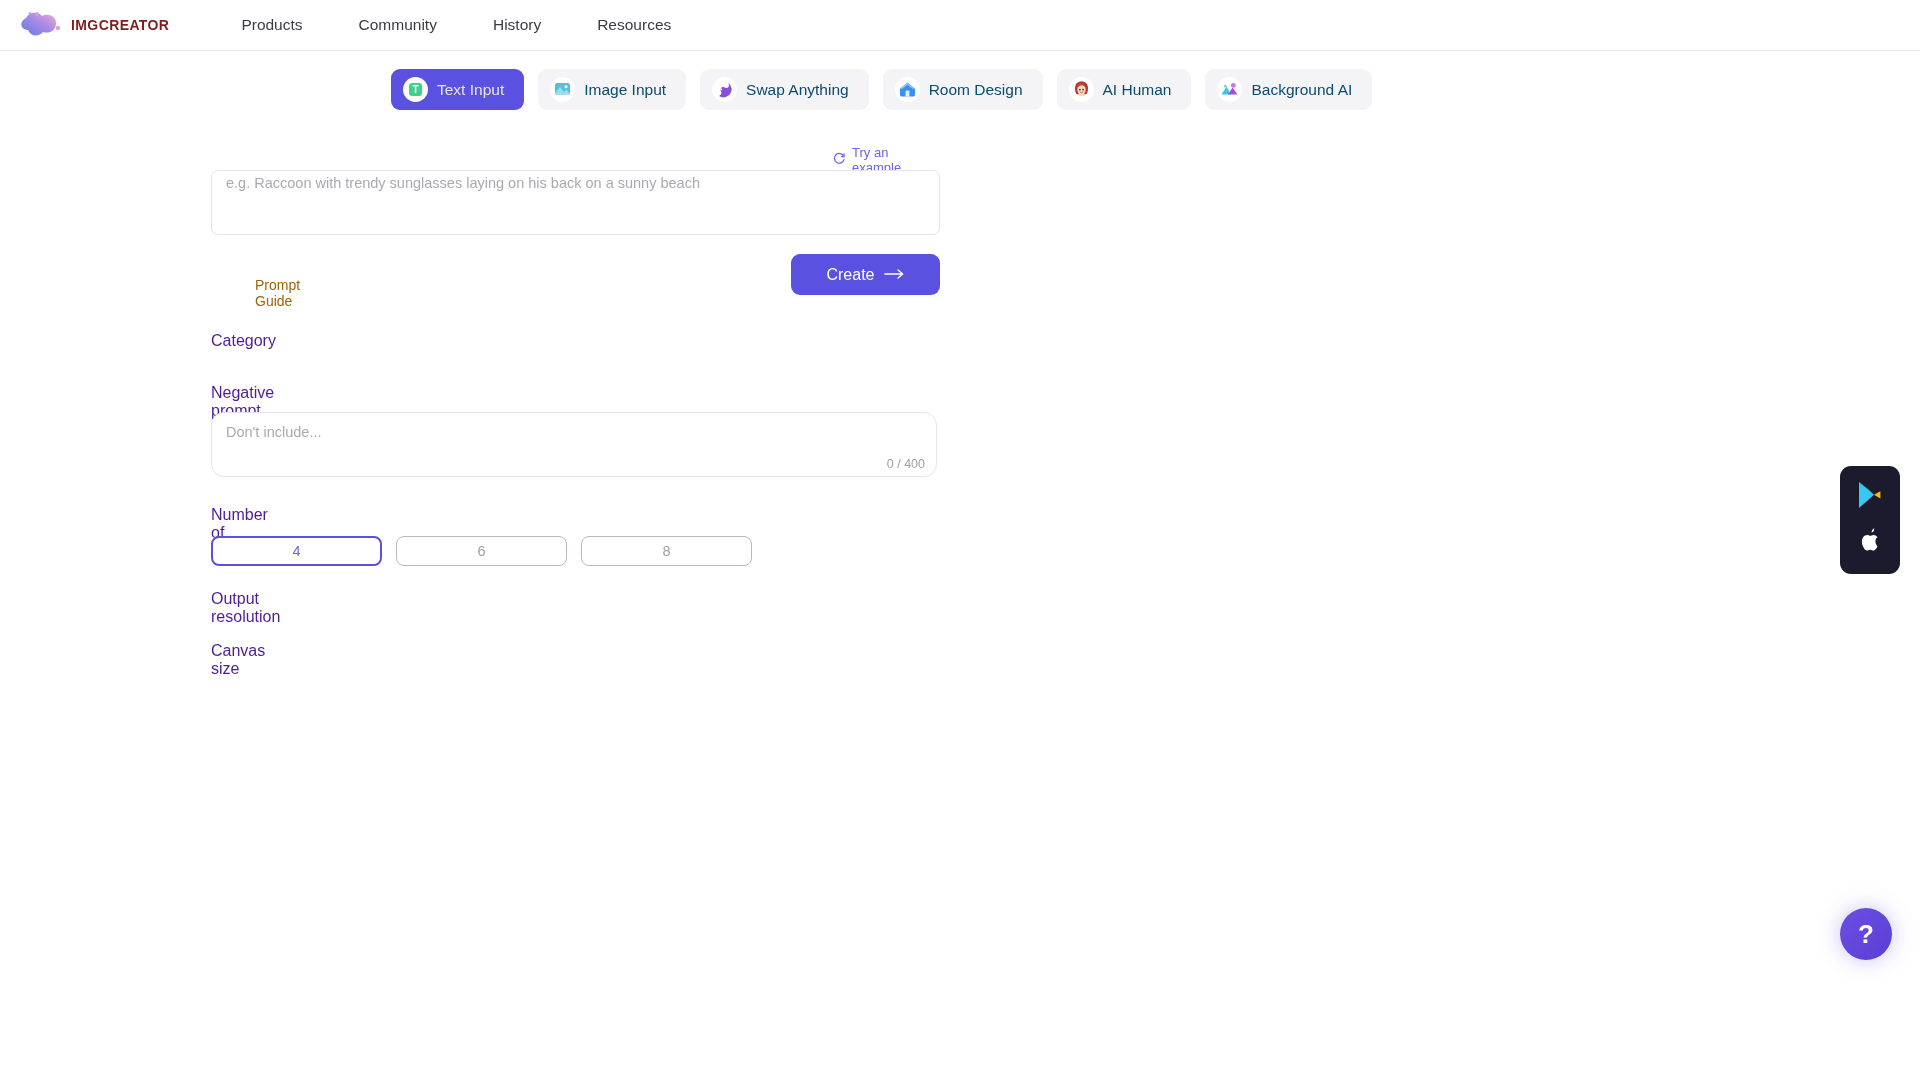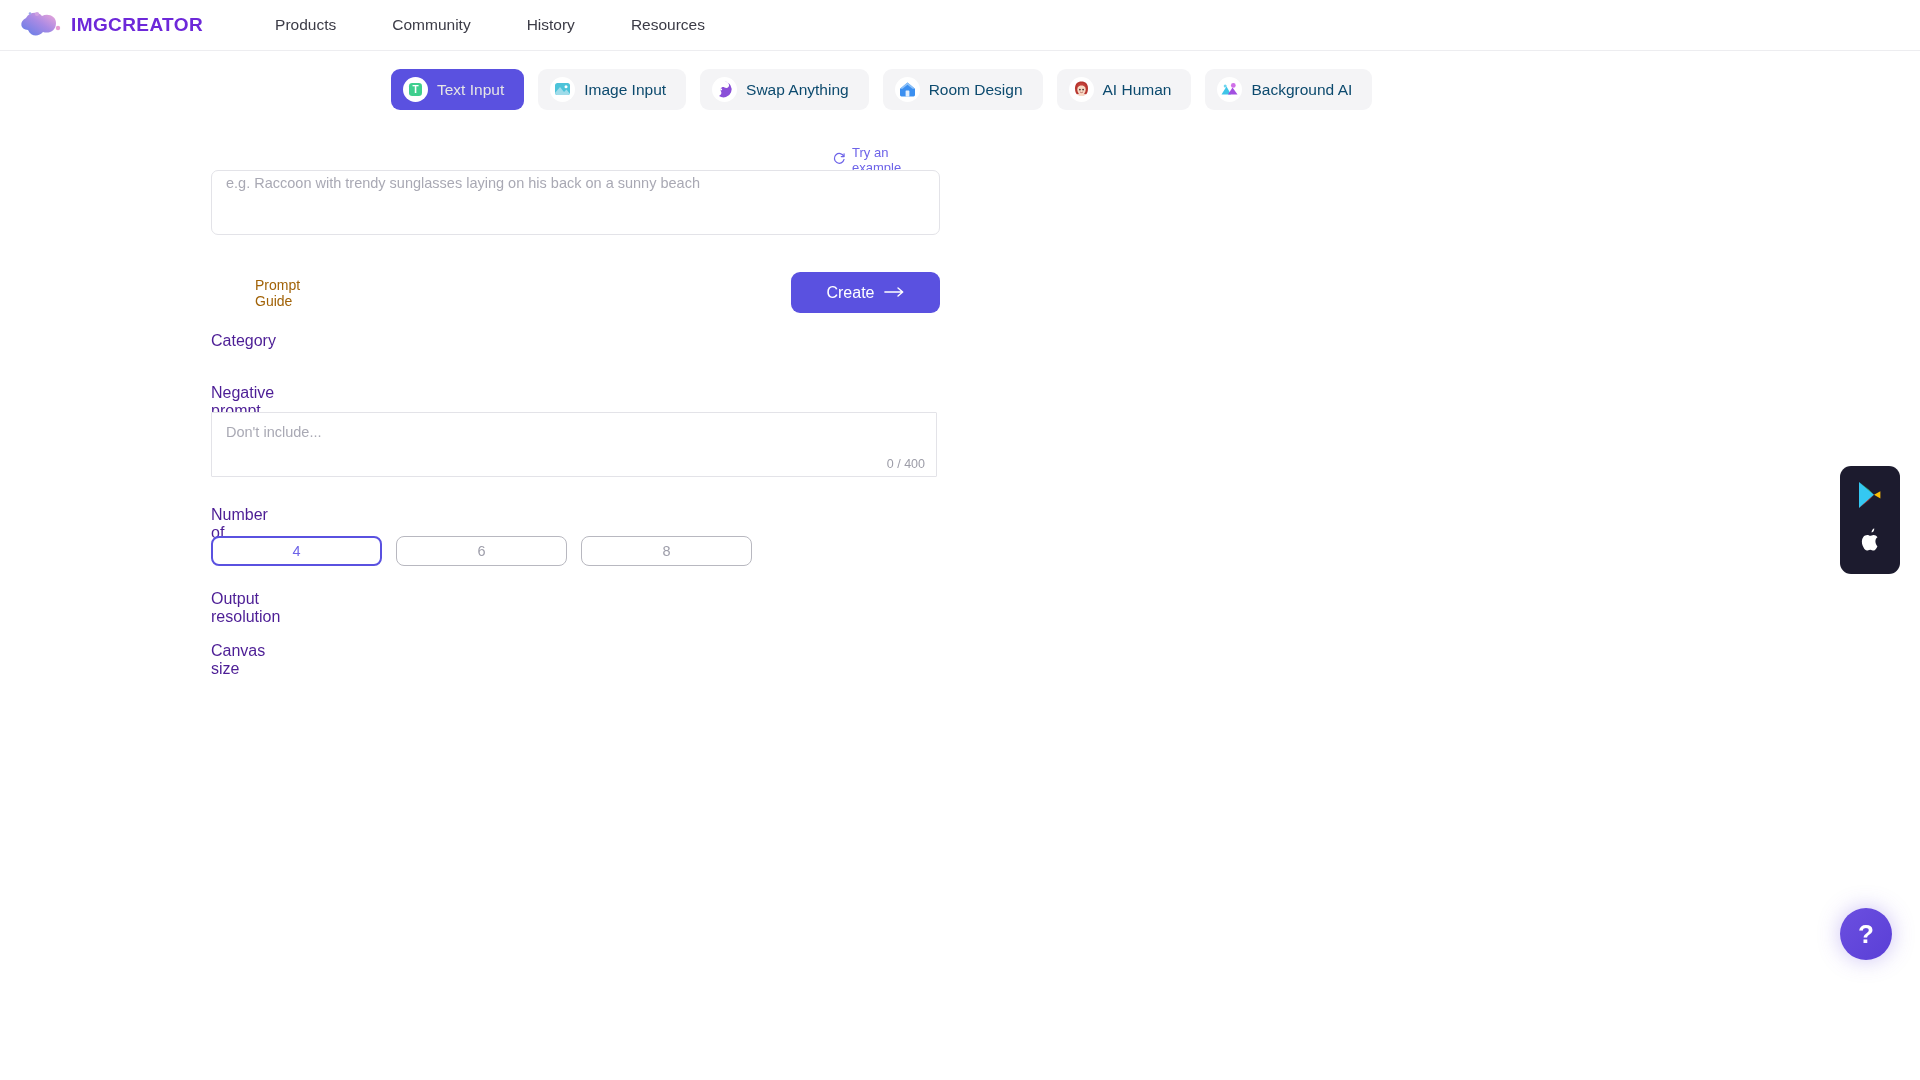--- a/index.html
+++ b/index.html
@@ -14,22 +14,22 @@
   .header {
     position: absolute; top: 0; left: 0;
     width: 1920px; height: 51px;
     background: #ffffff;
     border-bottom: 1px solid #ededf0;
     display: flex; align-items: center;
   }
   .brand { display: flex; align-items: center; margin-left: 18px; }
   .logo-mark { width: 47px; height: 30px; position: relative; }
   .brand-name {
-    font-size: 19px; font-weight: 700; letter-spacing: 0.4px;
-    color: #6d28d9; margin-left: 6px;
+    font-size: 14px; font-weight: 700; letter-spacing: 0.4px;
+    color: #7f1d1d; margin-left: 6px;
   }
   .nav { display: flex; align-items: center; margin-left: 48px; gap: 8px; }
   .nav-item {
     font-size: 15.5px; color: #3b3b46; padding: 0 24px;
     cursor: pointer; white-space: nowrap;
   }
 
   
   .tabs {
     position: absolute; top: 69px; left: 391px;
@@ -68,21 +68,21 @@
     resize: none; outline: none;
   }
   .prompt-box::placeholder { color: #a9a9b4; }
 
   .prompt-guide {
     position: absolute; top: 277px; left: 211px;
     font-size: 14px; color: #a16207; cursor: pointer; margin-left: 44px;
   }
 
   .create-btn {
-    position: absolute; top: 272px; left: 791px;
+    position: absolute; top: 254px; left: 791px;
     width: 149px; height: 41px;
     background: #5a51e0; border: none; border-radius: 9px;
     color: #fff; font-size: 16px;
     font-family: "Liberation Sans", sans-serif;
     display: flex; align-items: center; justify-content: center;
     gap: 9px; cursor: pointer;
   }
 
   .section-label {
     position: absolute; left: 211px;
@@ -90,21 +90,21 @@
   }
   .lbl-category { top: 332px; }
   .lbl-negative { top: 384px; }
   .lbl-numimages { top: 506px; }
   .lbl-resolution { top: 590px; }
   .lbl-canvas { top: 642px; }
 
   .neg-wrap { position: absolute; top: 412px; left: 211px; }
   .neg-box {
     width: 726px; height: 65px;
-    border: 1px solid #e3e3e8; border-radius: 1px;
+    border: 1px solid #e3e3e8; border-radius: 13px;
     background: #fff; padding: 11px 14px;
     font-size: 14.5px; color: #a9a9b4;
     font-family: "Liberation Sans", sans-serif;
     resize: none; outline: none; display: block;
   }
   .neg-box::placeholder { color: #a9a9b4; }
   .neg-count {
     position: absolute; right: 12px; bottom: 6px;
     font-size: 12.5px; color: #9d9da8;
   }

